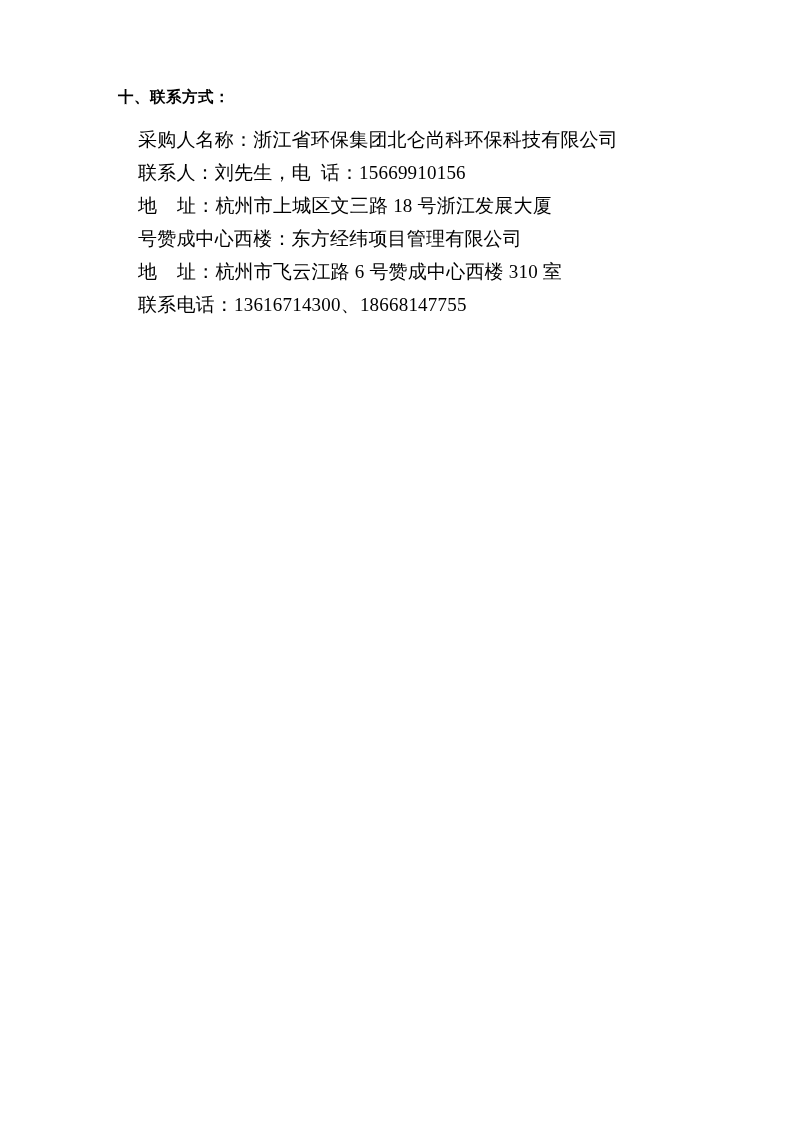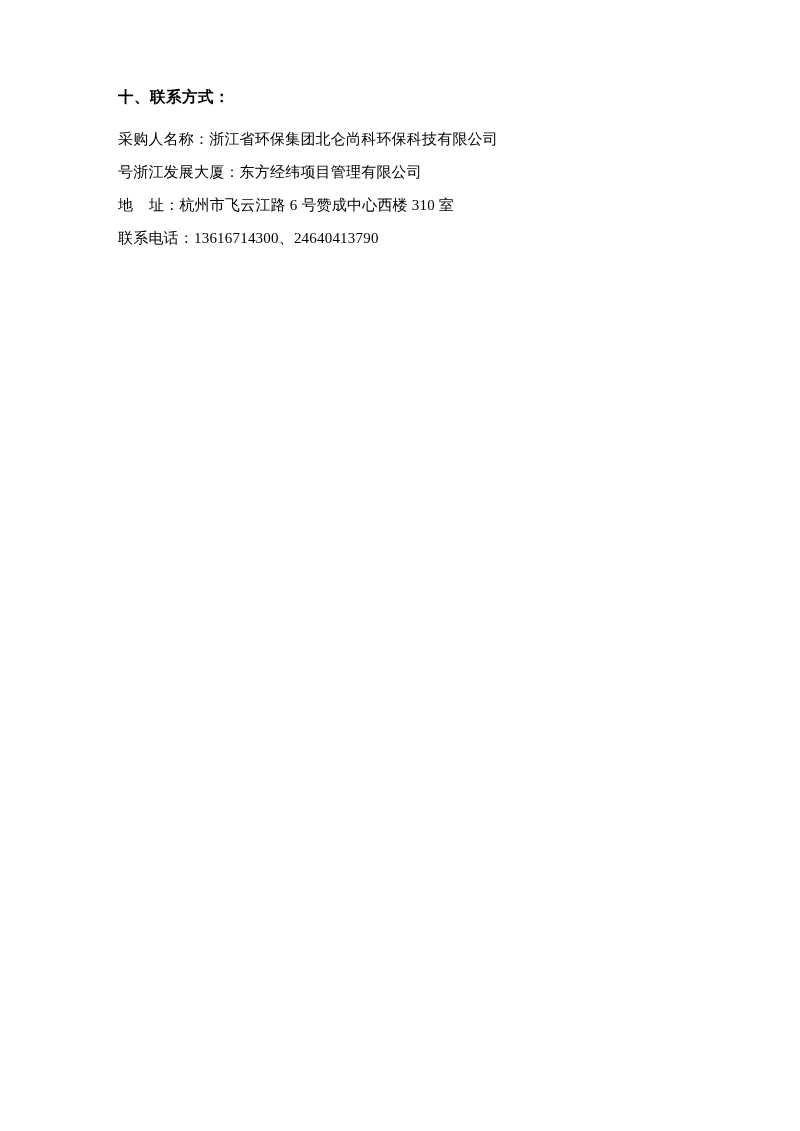--- a/index.html
+++ b/index.html
@@ -28,36 +28,39 @@
     letter-spacing: 0.5px;
     line-height: 1.2;
     margin: 0 0 16px 0;
   }
   .contact-list {
     margin: 0;
     padding: 0;
     list-style: none;
   }
   .contact-line {
-    font-size: 15px;
+    font-size: 19px;
     line-height: 33px;
     white-space: pre;
     letter-spacing: 0.2px;
+    margin-left: 20px;
   }
   .contact-line.indented {
     letter-spacing: 0.2px;
   }
 </style>
 </head>
 <body>
 
 <div class="page">
 
   <h1 class="doc-heading">十、联系方式：</h1>
 
   <div class="contact-list">
     <div class="contact-line">采购人名称：浙江省环保集团北仑尚科环保科技有限公司</div>
-    <div class="contact-line">号浙江发展大厦：东方经纬项目管理有限公司</div>
+    <div class="contact-line">联系人：刘先生，电  话：15669910156</div>
+    <div class="contact-line indented">地    址：杭州市上城区文三路 18 号浙江发展大厦</div>
+    <div class="contact-line">号赞成中心西楼：东方经纬项目管理有限公司</div>
     <div class="contact-line indented">地    址：杭州市飞云江路 6 号赞成中心西楼 310 室</div>
-    <div class="contact-line">联系电话：13616714300、24640413790</div>
+    <div class="contact-line">联系电话：13616714300、18668147755</div>
   </div>
 
 </div>
 
 </body></html>

